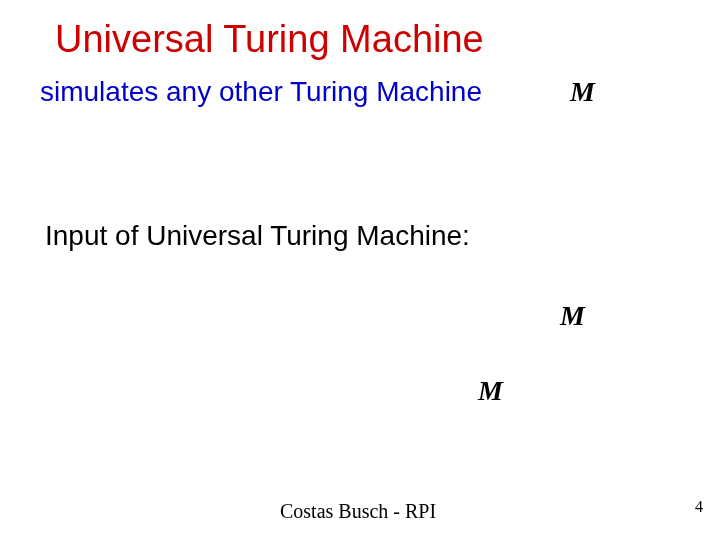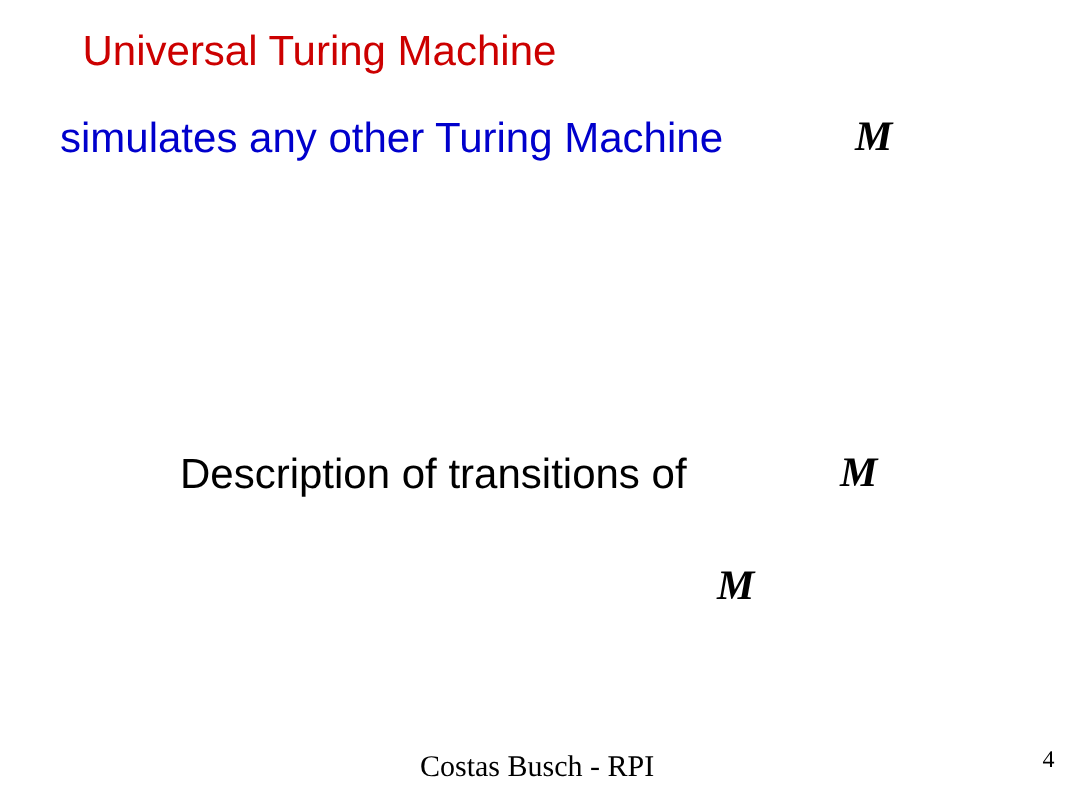--- a/index.html
+++ b/index.html
@@ -16,21 +16,21 @@
     position: relative;
     width: 720px;
     height: 540px;
   }
   .line {
     position: absolute;
     white-space: nowrap;
   }
   .title {
     color: #cc0000;
-    font-size: 28px;
+    font-size: 38px;
   }
   .body-blue {
     color: #0000cc;
     font-size: 28px;
   }
   .body-black {
     color: #000000;
     font-size: 28px;
   }
   .math {
@@ -55,22 +55,22 @@
 </style>
 </head>
 <body>
 <div class="slide">
 
   <div class="line title" style="left:55px; top:18px;">Universal Turing Machine</div>
 
   <div class="line body-blue" style="left:40px; top:76px;text-align:center;">simulates any other Turing Machine</div>
   <span class="math" style="position:absolute; left:570px; top:76px;">M</span>
 
+  <div class="line body-black" style="left:45px; top:220px;">Input of  Universal Turing Machine:</div>
 
-  <div class="line body-black" style="left:120px; top:300px;">Description of transitions of</div>
   <span class="math" style="position:absolute; left:560px; top:300px;">M</span>
 
   <span class="math" style="position:absolute; left:478px; top:375px;">M</span>
 
   <div class="footer" style="left:280px; top:500px;">Costas Busch - RPI</div>
 
   <div class="pagenum" style="left:695px; top:498px;">4</div>
 
 </div>
 

